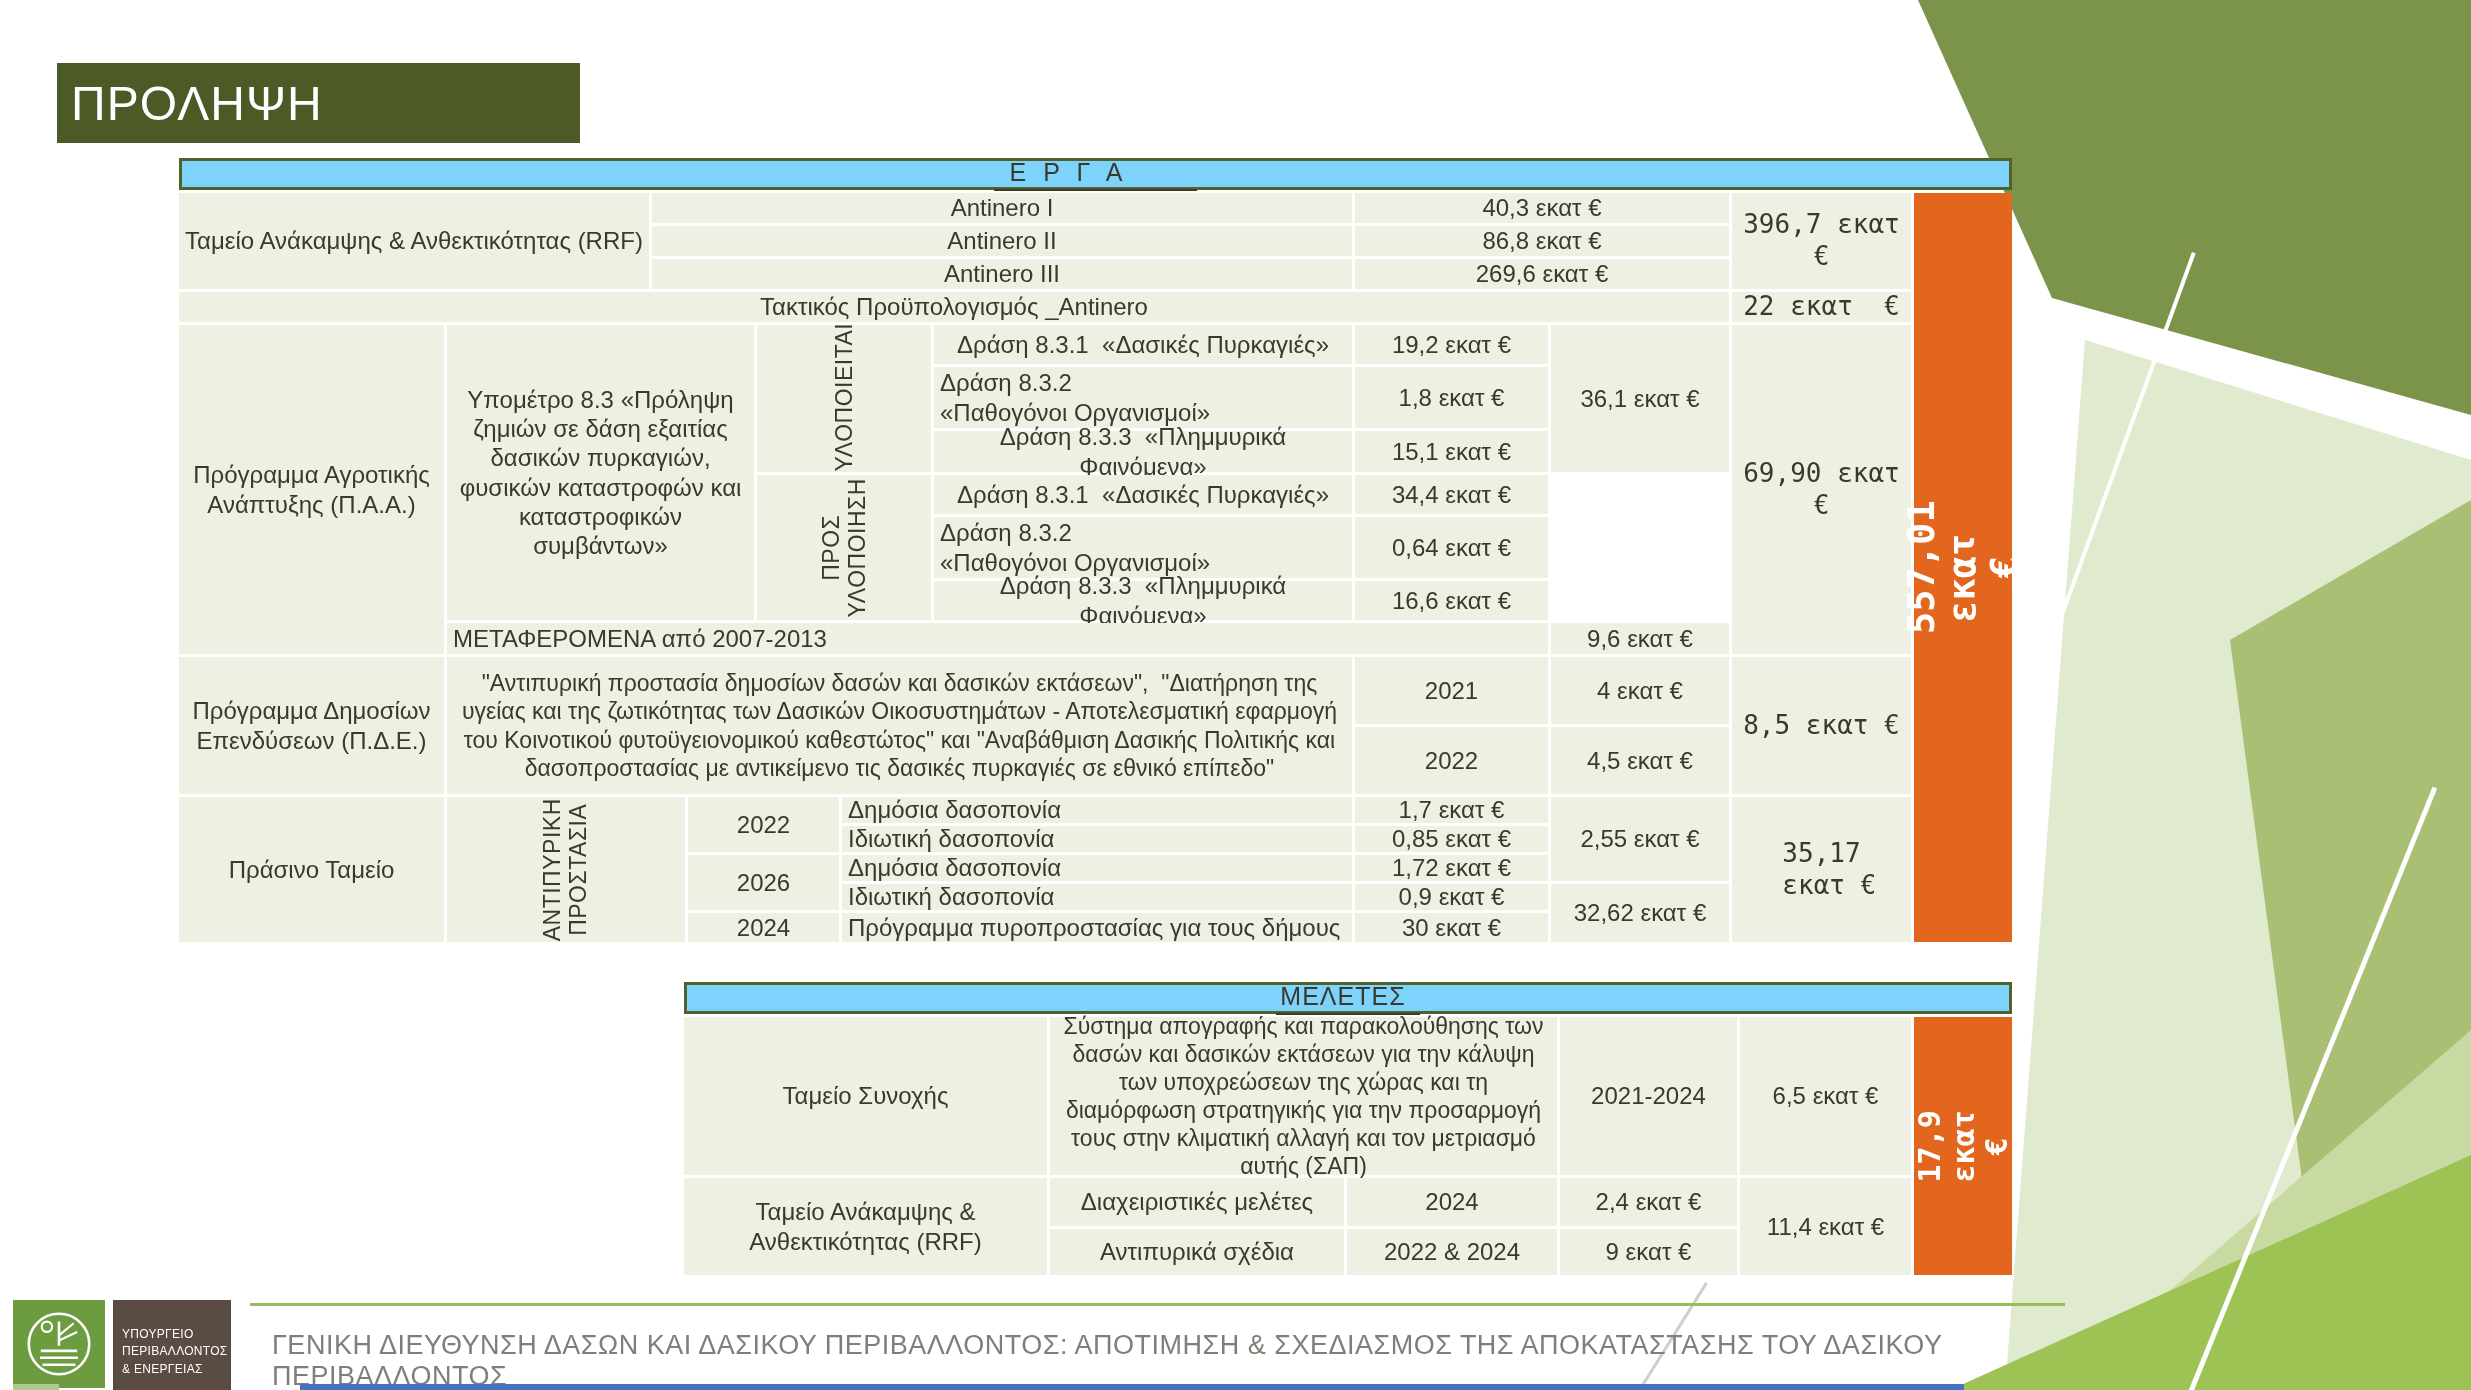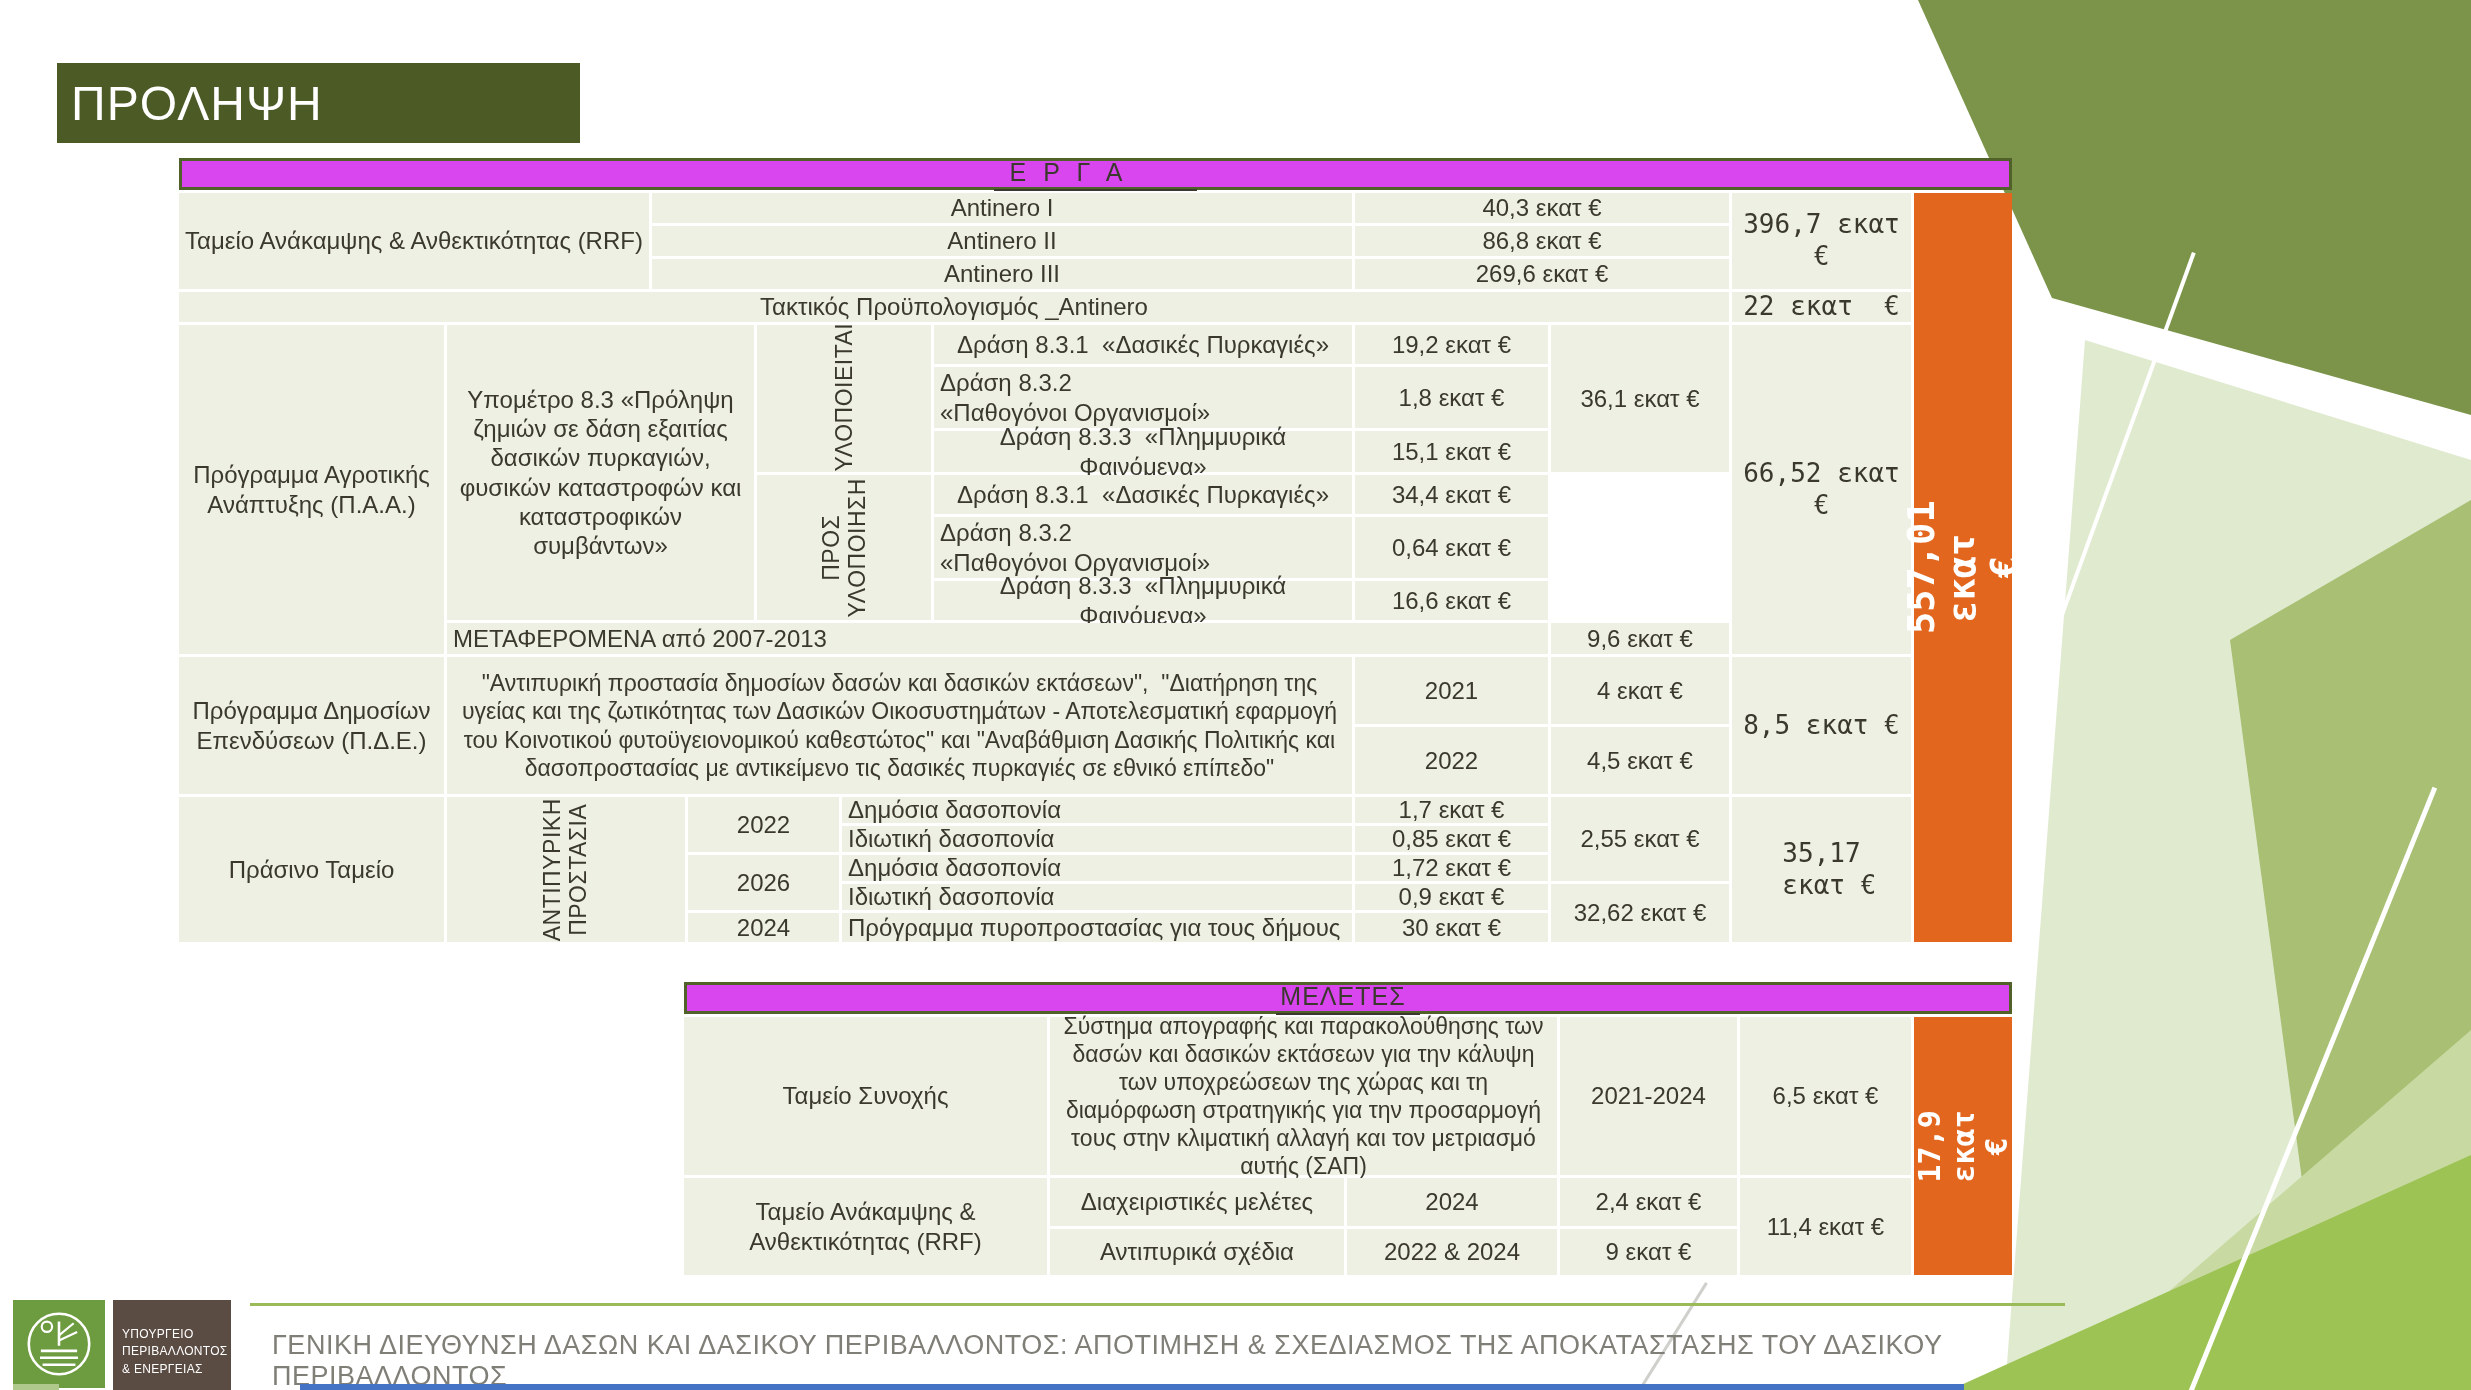--- a/index.html
+++ b/index.html
@@ -27,21 +27,21 @@
         grid-template-columns:265px 202px 33px 66px 82px 89px 418px 193px 178px 179px 98px;
         grid-template-rows:32px 30px 30px 30px 30px 39px 61px 41px 39px 61px 39px 31px 67px 67px 26px 26px 26px 26px 29px;}
   .meletes{left:684px;top:982px;
         grid-template-columns:363px 294px 210px 177px 171px 98px;
         grid-template-rows:32px 158px 48px 46px;}
   .c{background:#EDF0E2;display:flex;align-items:center;justify-content:center;
      text-align:center;font-size:24px;line-height:1.22;padding:2px 6px;white-space:pre-line;}
   .al{justify-content:flex-start;text-align:left;}
   .sm{font-size:23px;}
   .tot{font-family:"DejaVu Sans Mono", monospace;font-size:26px;letter-spacing:0px;}
-  .hdr{border:3px solid #50622A;background:#d946ef;font-size:25px;}
+  .hdr{border:3px solid #50622A;background:#7dd3fc;font-size:25px;}
   .hdr .u{border-bottom:2px solid #3B392E;padding:0 70px 2px 16px;letter-spacing:5px;}
   .hdr .u2{border-bottom:2px solid #3B392E;padding:0 14px 2px 4px;letter-spacing:1px;}
   .orange{background:#E2661E;color:#fff;}
   .vcell{display:flex;align-items:center;justify-content:center;overflow:visible;}
   .vtext{transform:rotate(-90deg);white-space:pre-line;text-align:center;line-height:1.12;}
   .vstat{width:145px;font-size:23px;letter-spacing:0.5px;}
   .vantip{width:150px;font-size:23px;letter-spacing:0.5px;}
   .vorange1{width:740px;font-size:37px;font-weight:bold;font-family:"DejaVu Sans Mono",monospace;}
   .vorange2{width:252px;font-size:30px;font-weight:bold;font-family:"DejaVu Sans Mono",monospace;}
   
@@ -120,21 +120,21 @@
     <div class="c" style="grid-area:9/7/10/8">Δράση 8.3.1 &nbsp;«Δασικές Πυρκαγιές»</div>
     <div class="c" style="grid-area:9/8/10/9">34,4 εκατ €</div>
     <div class="c al" style="grid-area:10/7/11/8">Δράση 8.3.2
 «Παθογόνοι Οργανισμοί»</div>
     <div class="c" style="grid-area:10/8/11/9">0,64 εκατ €</div>
     <div class="c" style="grid-area:11/7/12/8">Δράση 8.3.3 &nbsp;«Πλημμυρικά Φαινόμενα»</div>
     <div class="c" style="grid-area:11/8/12/9">16,6 εκατ €</div>
 
     <div class="c al" style="grid-area:12/2/13/9">ΜΕΤΑΦΕΡΟΜΕΝΑ από 2007-2013</div>
     <div class="c" style="grid-area:12/9/13/10">9,6 εκατ €</div>
-    <div class="c tot" style="grid-area:6/10/13/11">66,52 εκατ €</div>
+    <div class="c tot" style="grid-area:6/10/13/11">69,90 εκατ €</div>
 
     <div class="c" style="grid-area:13/1/15/2">Πρόγραμμα Δημοσίων Επενδύσεων (Π.Δ.Ε.)</div>
     <div class="c sm" style="grid-area:13/2/15/8">"Αντιπυρική προστασία δημοσίων δασών και δασικών εκτάσεων", &nbsp;"Διατήρηση της υγείας και της ζωτικότητας των Δασικών Οικοσυστημάτων - Αποτελεσματική εφαρμογή του Κοινοτικού φυτοϋγειονομικού καθεστώτος" και "Αναβάθμιση Δασικής Πολιτικής και δασοπροστασίας με αντικείμενο τις δασικές πυρκαγιές σε εθνικό επίπεδο"</div>
     <div class="c" style="grid-area:13/8/14/9">2021</div>
     <div class="c" style="grid-area:13/9/14/10">4 εκατ €</div>
     <div class="c" style="grid-area:14/8/15/9">2022</div>
     <div class="c" style="grid-area:14/9/15/10">4,5 εκατ €</div>
     <div class="c tot" style="grid-area:13/10/15/11">8,5 εκατ €</div>
 
     <div class="c" style="grid-area:15/1/20/2">Πράσινο Ταμείο</div>

